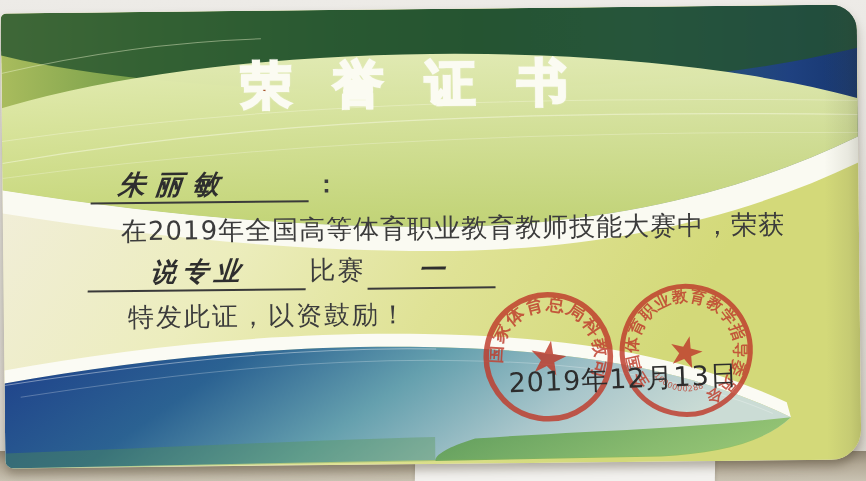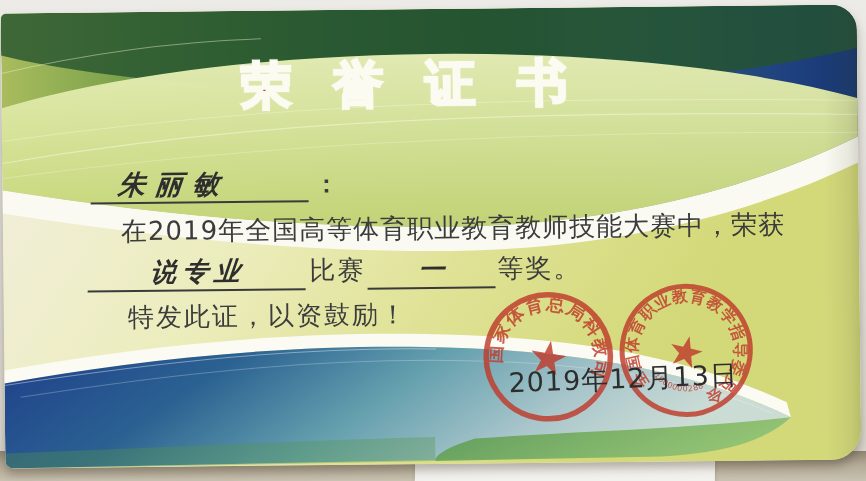--- a/index.html
+++ b/index.html
@@ -147,20 +147,19 @@
     <div class="name-underline"></div>
     <div class="txt hand name-text">朱丽敏</div>
     <div class="txt colon">：</div>
 
     <div class="txt line1">在2019年全国高等体育职业教育教师技能大赛中，荣获</div>
 
     <div class="txt line2">
       <span class="blank blank1 hand">说专业</span>
       <span class="printed">比赛</span>
       <span class="blank blank2 hand">一</span>
-      <span class="printed">等奖。</span>
     </div>
 
     <div class="txt line3">特发此证，以资鼓励！</div>
 
     <div class="txt date-text">2019年12月13日</div>
   </div>
 </div>
 
 </body></html>

